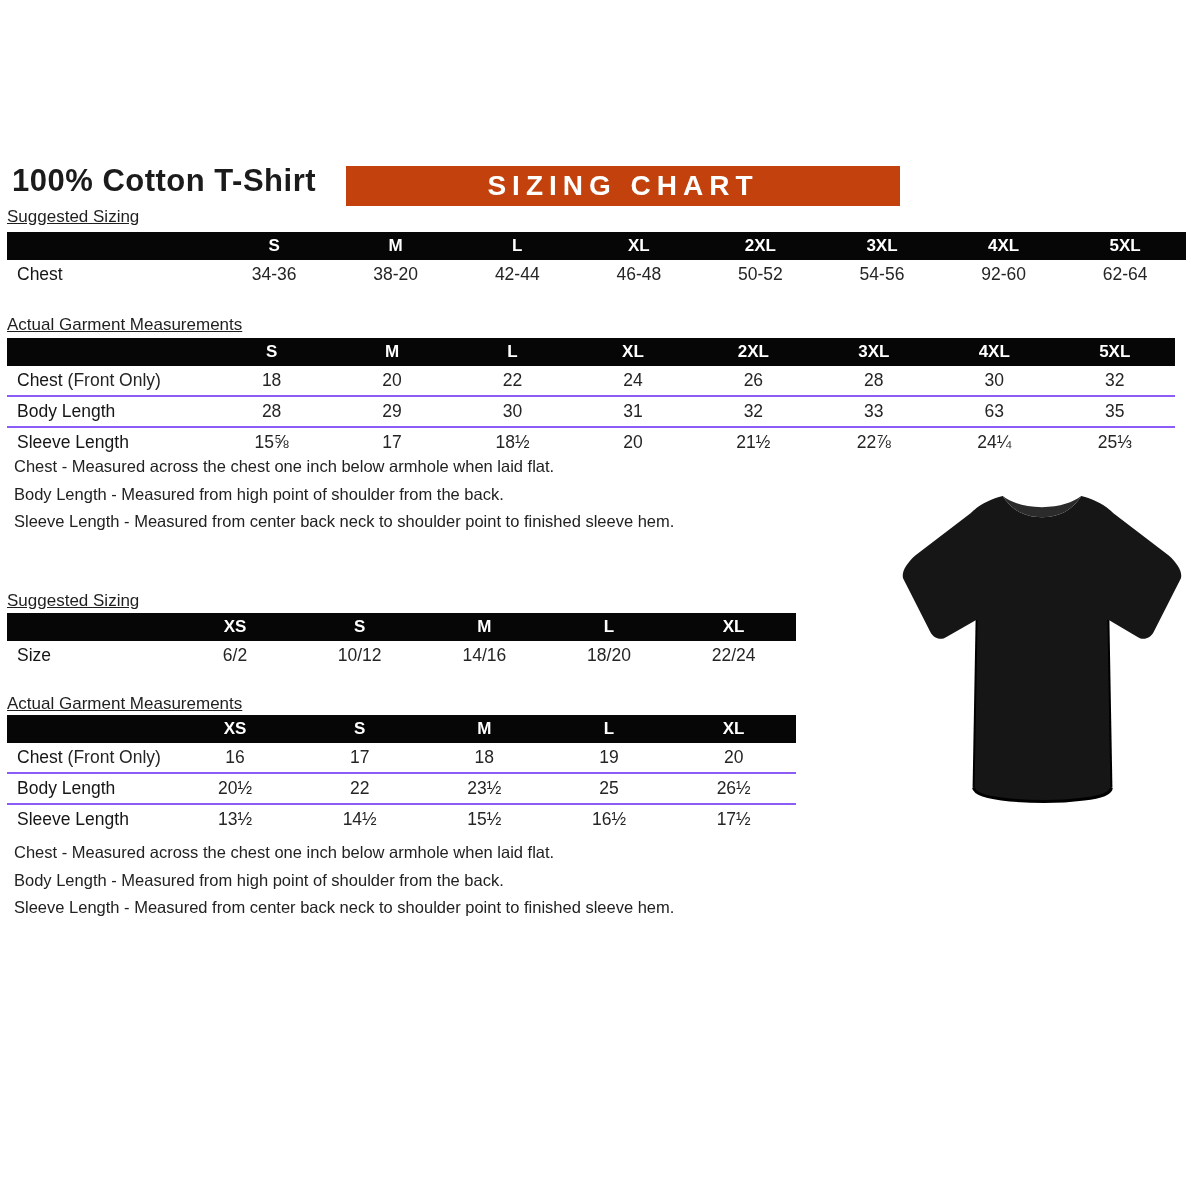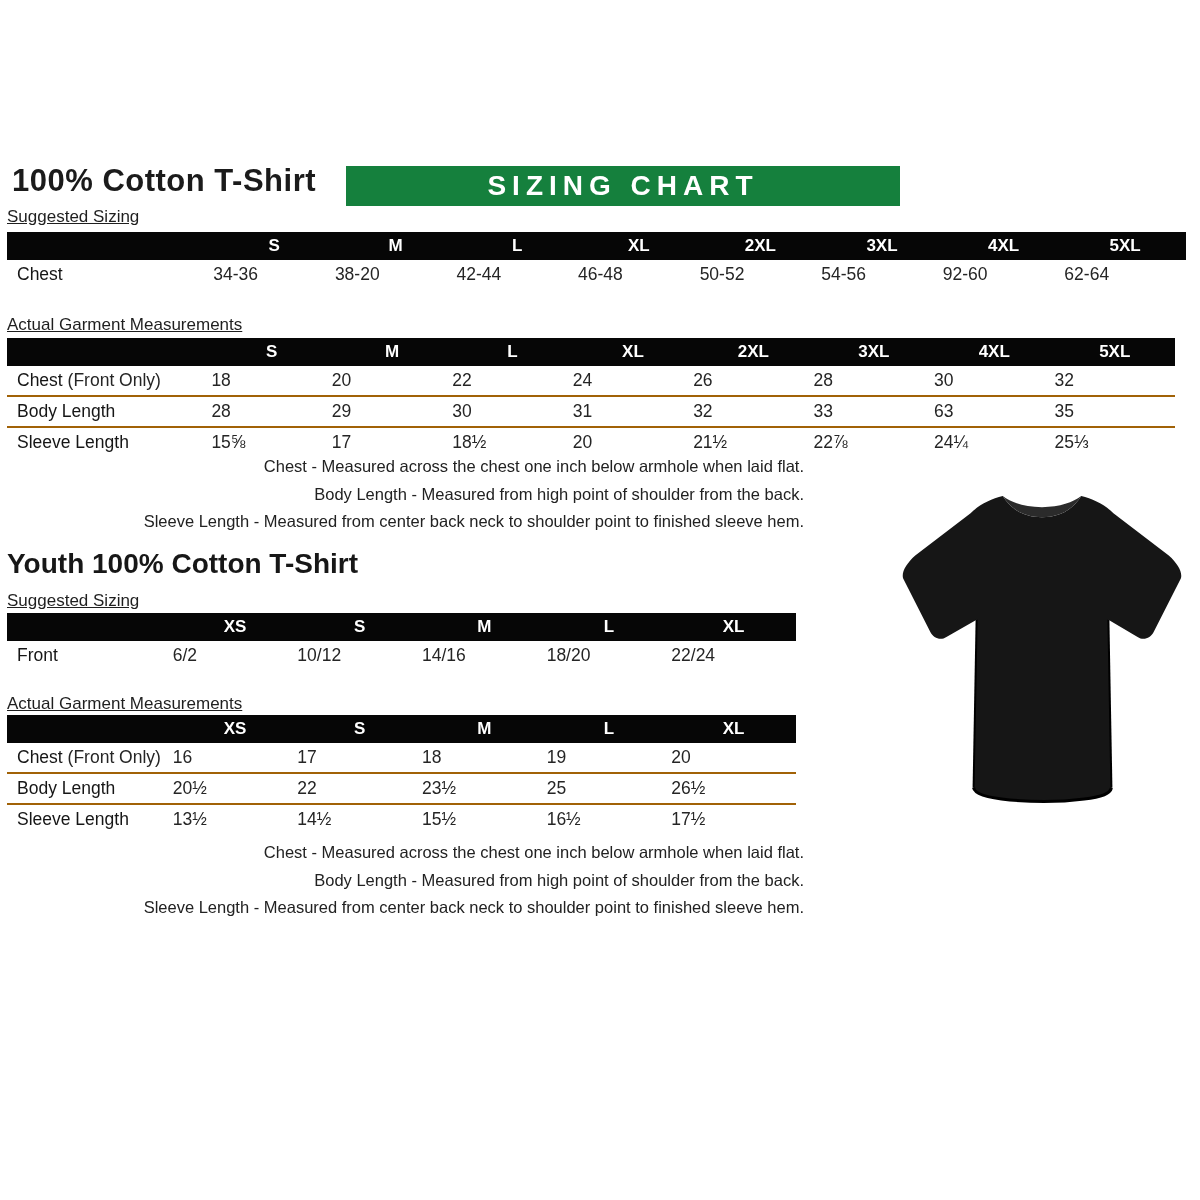--- a/index.html
+++ b/index.html
@@ -6,51 +6,51 @@
   .page {
     position:relative; width:1200px; height:926px; background:#ffffff;
     font-family:"Liberation Sans", sans-serif; color:#1e1e1e; overflow:hidden;
   }
   .main-title {
     position:absolute; left:12px; top:163px;
     font-size:31px; font-weight:700; color:#1b1b1b; letter-spacing:0.5px;
   }
   .banner {
     position:absolute; left:346px; top:166px; width:554px; height:40px;
-    background:#15803d; color:#ffffff; display:flex; align-items:center; justify-content:center;
+    background:#c2410c; color:#ffffff; display:flex; align-items:center; justify-content:center;
     font-size:28px; font-weight:700; letter-spacing:6px;
   }
   .section-label { position:absolute; font-size:17px; color:#1f1f1f;text-decoration:underline; }
   .lbl-adult-suggested { left:7px;  top:207px; }
   .lbl-adult-actual    { left:7px;  top:315px; }
   .lbl-youth-suggested { left:7px;  top:591px; }
   .lbl-youth-actual    { left:7px;  top:694px; }
   .youth-title {
     position:absolute; left:7px; top:548px;
     font-size:28px; font-weight:700; color:#171717;
   }
   table { position:absolute; border-collapse:collapse; table-layout:fixed; }
   .t-adult-suggested { left:7px; top:232px; width:1179px; }
   .t-adult-actual    { left:7px; top:338px; width:1168px; }
   .t-youth-suggested { left:7px; top:613px; width:789px; }
   .t-youth-actual    { left:7px; top:715px; width:789px; }
   th {
     background:#060606; color:#ffffff; font-size:17px; font-weight:700;
     height:28px; text-align:center; padding:0;
   }
-  td { font-size:17.5px; color:#252525; height:29px; padding:0; }
+  td { font-size:17.5px; color:#252525; text-align:center; height:29px; padding:0; }
   td.row-label { text-align:left; padding-left:10px; white-space:nowrap; }
   td.row-label b { font-weight:400; color:#161616; }
   .adult th:first-child, .adult td:first-child { width:17.5%; }
   .youth th:first-child, .youth td:first-child { width:21%; }
-  .actual tbody tr + tr td { border-top:2px solid #a16207; }
+  .actual tbody tr + tr td { border-top:2px solid #8b5cf6; }
   .notes { position:absolute; left:14px; font-size:16.5px; color:#222222; }
   .notes-adult { top:457px; width:790px; }
   .notes-youth { top:843px; width:790px; }
-  .note-line { margin-bottom:9.5px; line-height:18px;text-align:right; }
+  .note-line { margin-bottom:9.5px; line-height:18px; }
   .tshirt-wrap { position:absolute; left:891px; top:476px; width:302px; height:336px; }
 </style>
 </head>
 <body>
 
 <div class="page">
 
   <div class="main-title">100% Cotton T-Shirt</div>
   <div class="banner">SIZING CHART</div>
 
@@ -135,37 +135,36 @@
         </tr>
       </tbody>
     </table>
 
   <div class="notes notes-adult">
       <div class="note-line">Chest - Measured across the chest one inch below armhole when laid flat.</div>
       <div class="note-line">Body Length - Measured from high point of shoulder from the back.</div>
       <div class="note-line">Sleeve Length - Measured from center back neck to shoulder point to finished sleeve hem.</div>
     </div>
 
-  <div class="youth-title">Youth 100% Cotton T-Shirt</div>
 
   <div class="section-label lbl-youth-suggested">Suggested Sizing</div>
   <table class="t-youth-suggested youth suggested">
       <thead>
         <tr>
           <th></th>
           <th>XS</th>
           <th>S</th>
           <th>M</th>
           <th>L</th>
           <th>XL</th>
         </tr>
       </thead>
       <tbody>
         <tr>
-          <td class="row-label"><b>Front</b></td>
+          <td class="row-label"><b>Size</b></td>
           <td>6/2</td>
           <td>10/12</td>
           <td>14/16</td>
           <td>18/20</td>
           <td>22/24</td>
         </tr>
       </tbody>
     </table>
 
   <div class="section-label lbl-youth-actual">Actual Garment Measurements</div>

